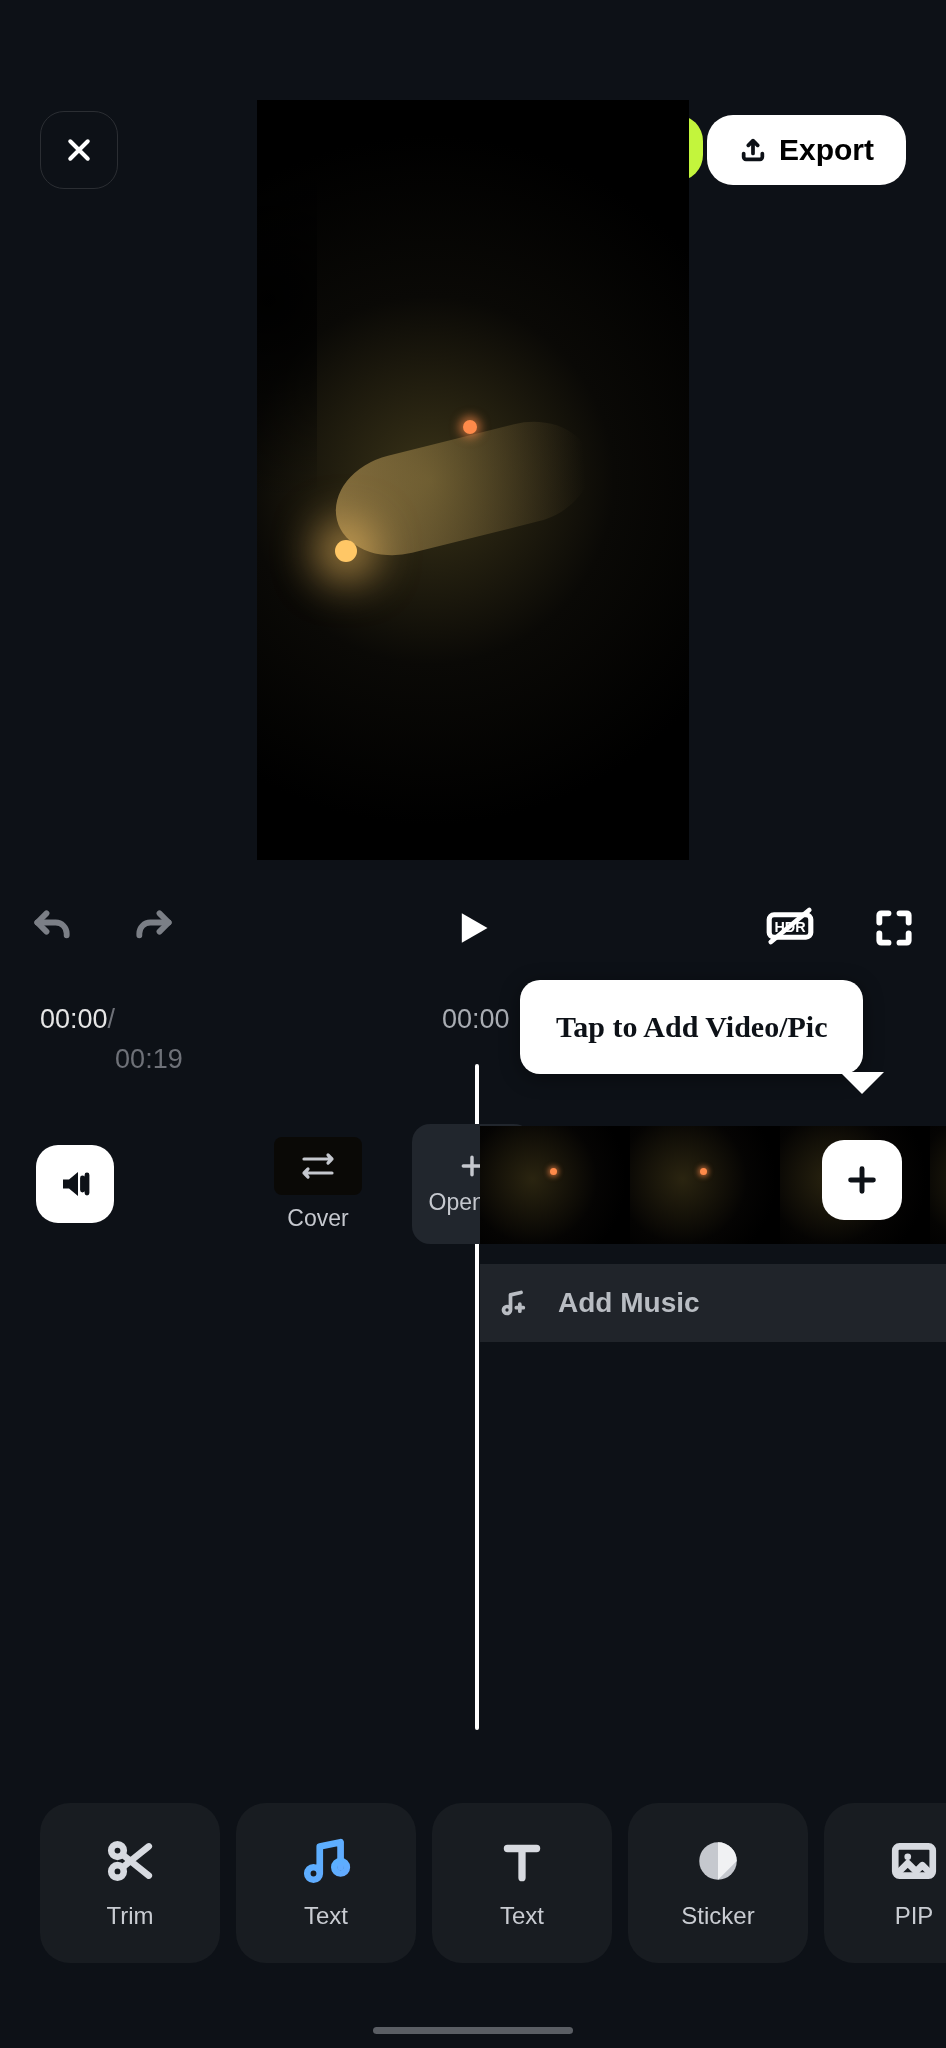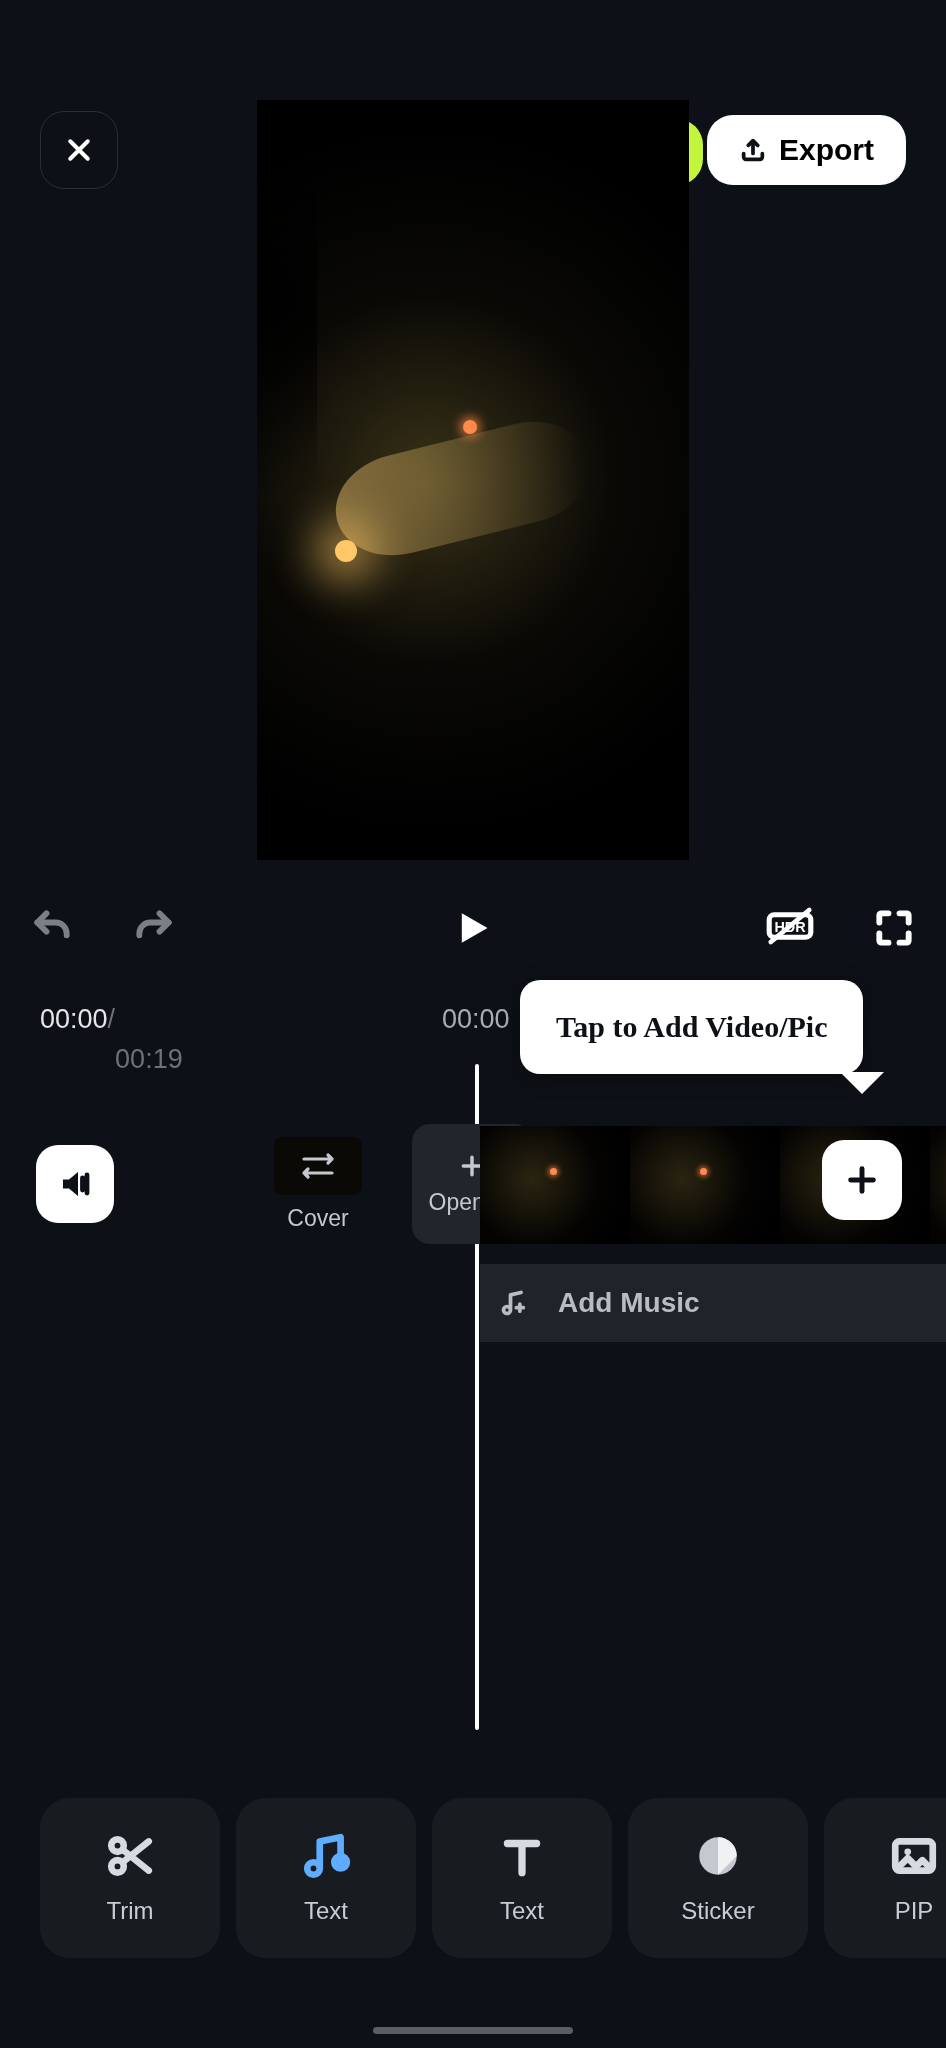--- a/index.html
+++ b/index.html
@@ -31,21 +31,21 @@
     border-radius: 24px;
     border: 1.5px solid #2b2e33;
     background: transparent;
     display: flex;
     align-items: center;
     justify-content: center;
   }
   .header-right {
     display: flex;
     gap: 4px;
-    align-items: flex-end;
+    align-items: flex-start;
   }
   .pro-badge {
     background: #c3f53c;
     color: #0d1117;
     font-weight: 800;
     font-size: 30px;
     padding: 16px 28px;
     border-radius: 26px;
     font-style: italic;
     letter-spacing: -0.5px;
@@ -295,20 +295,21 @@
   .bottom-bar {
     position: absolute;
     left: 0;
     right: 0;
     bottom: 80px;
     height: 170px;
     display: flex;
     gap: 16px;
     padding: 0 40px 0 40px;
     overflow: hidden;
+    align-items: center;
   }
   .tool {
     width: 180px;
     height: 160px;
     background: #181c21;
     border-radius: 30px;
     display: flex;
     flex-direction: column;
     align-items: center;
     justify-content: center;

